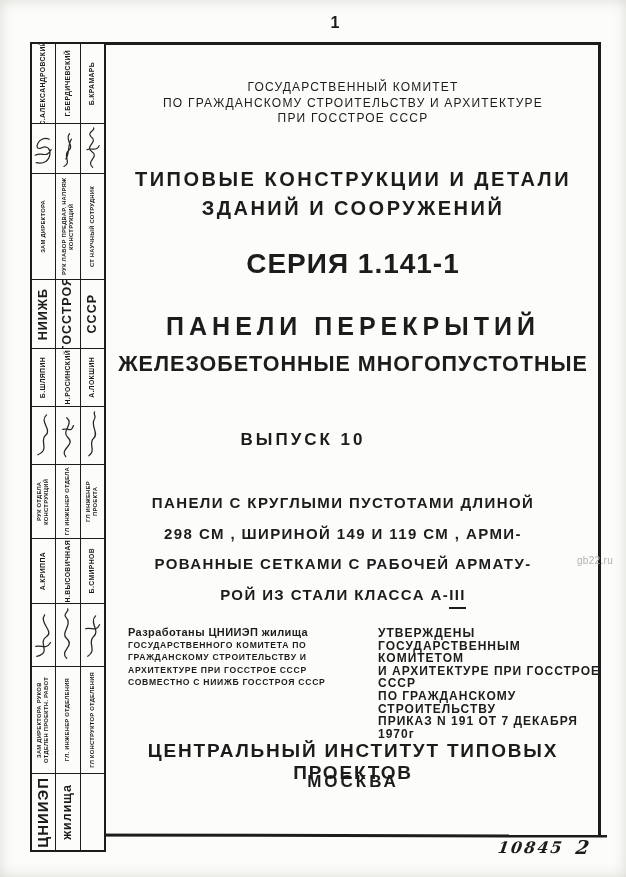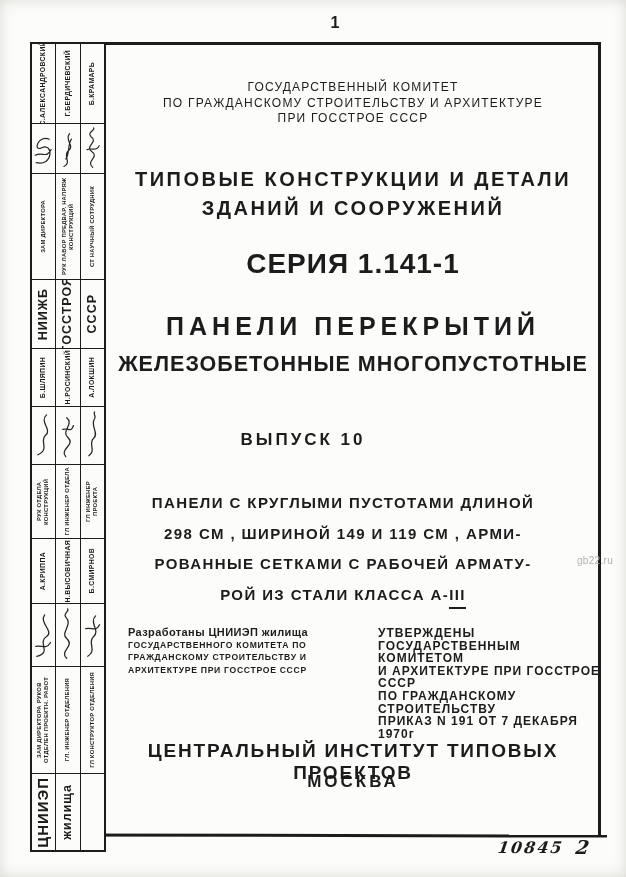--- a/index.html
+++ b/index.html
@@ -236,20 +236,21 @@
     <div>298 СМ , ШИРИНОЙ 149 И 119 СМ , АРМИ-</div>
     <div>РОВАННЫЕ СЕТКАМИ С РАБОЧЕЙ АРМАТУ-</div>
     <div><span>РОЙ ИЗ СТАЛИ КЛАССА А-</span><span class="aclass">III</span></div>
   </div>
 
   <div class="abs dev">
     <div class="first">Разработаны ЦНИИЭП жилища</div>
     <div>ГОСУДАРСТВЕННОГО КОМИТЕТА ПО</div>
     <div>ГРАЖДАНСКОМУ СТРОИТЕЛЬСТВУ И</div>
     <div>АРХИТЕКТУРЕ ПРИ ГОССТРОЕ СССР</div>
+    <div>СОВМЕСТНО С НИИЖБ ГОССТРОЯ СССР</div>
   </div>
 
   <div class="abs appr">
     <div>УТВЕРЖДЕНЫ</div>
     <div>ГОСУДАРСТВЕННЫМ КОМИТЕТОМ</div>
     <div>И АРХИТЕКТУРЕ ПРИ ГОССТРОЕ СССР</div>
     <div>ПО ГРАЖДАНСКОМУ СТРОИТЕЛЬСТВУ</div>
     <div>ПРИКАЗ N 191 ОТ 7 ДЕКАБРЯ 1970г</div>
   </div>
 

